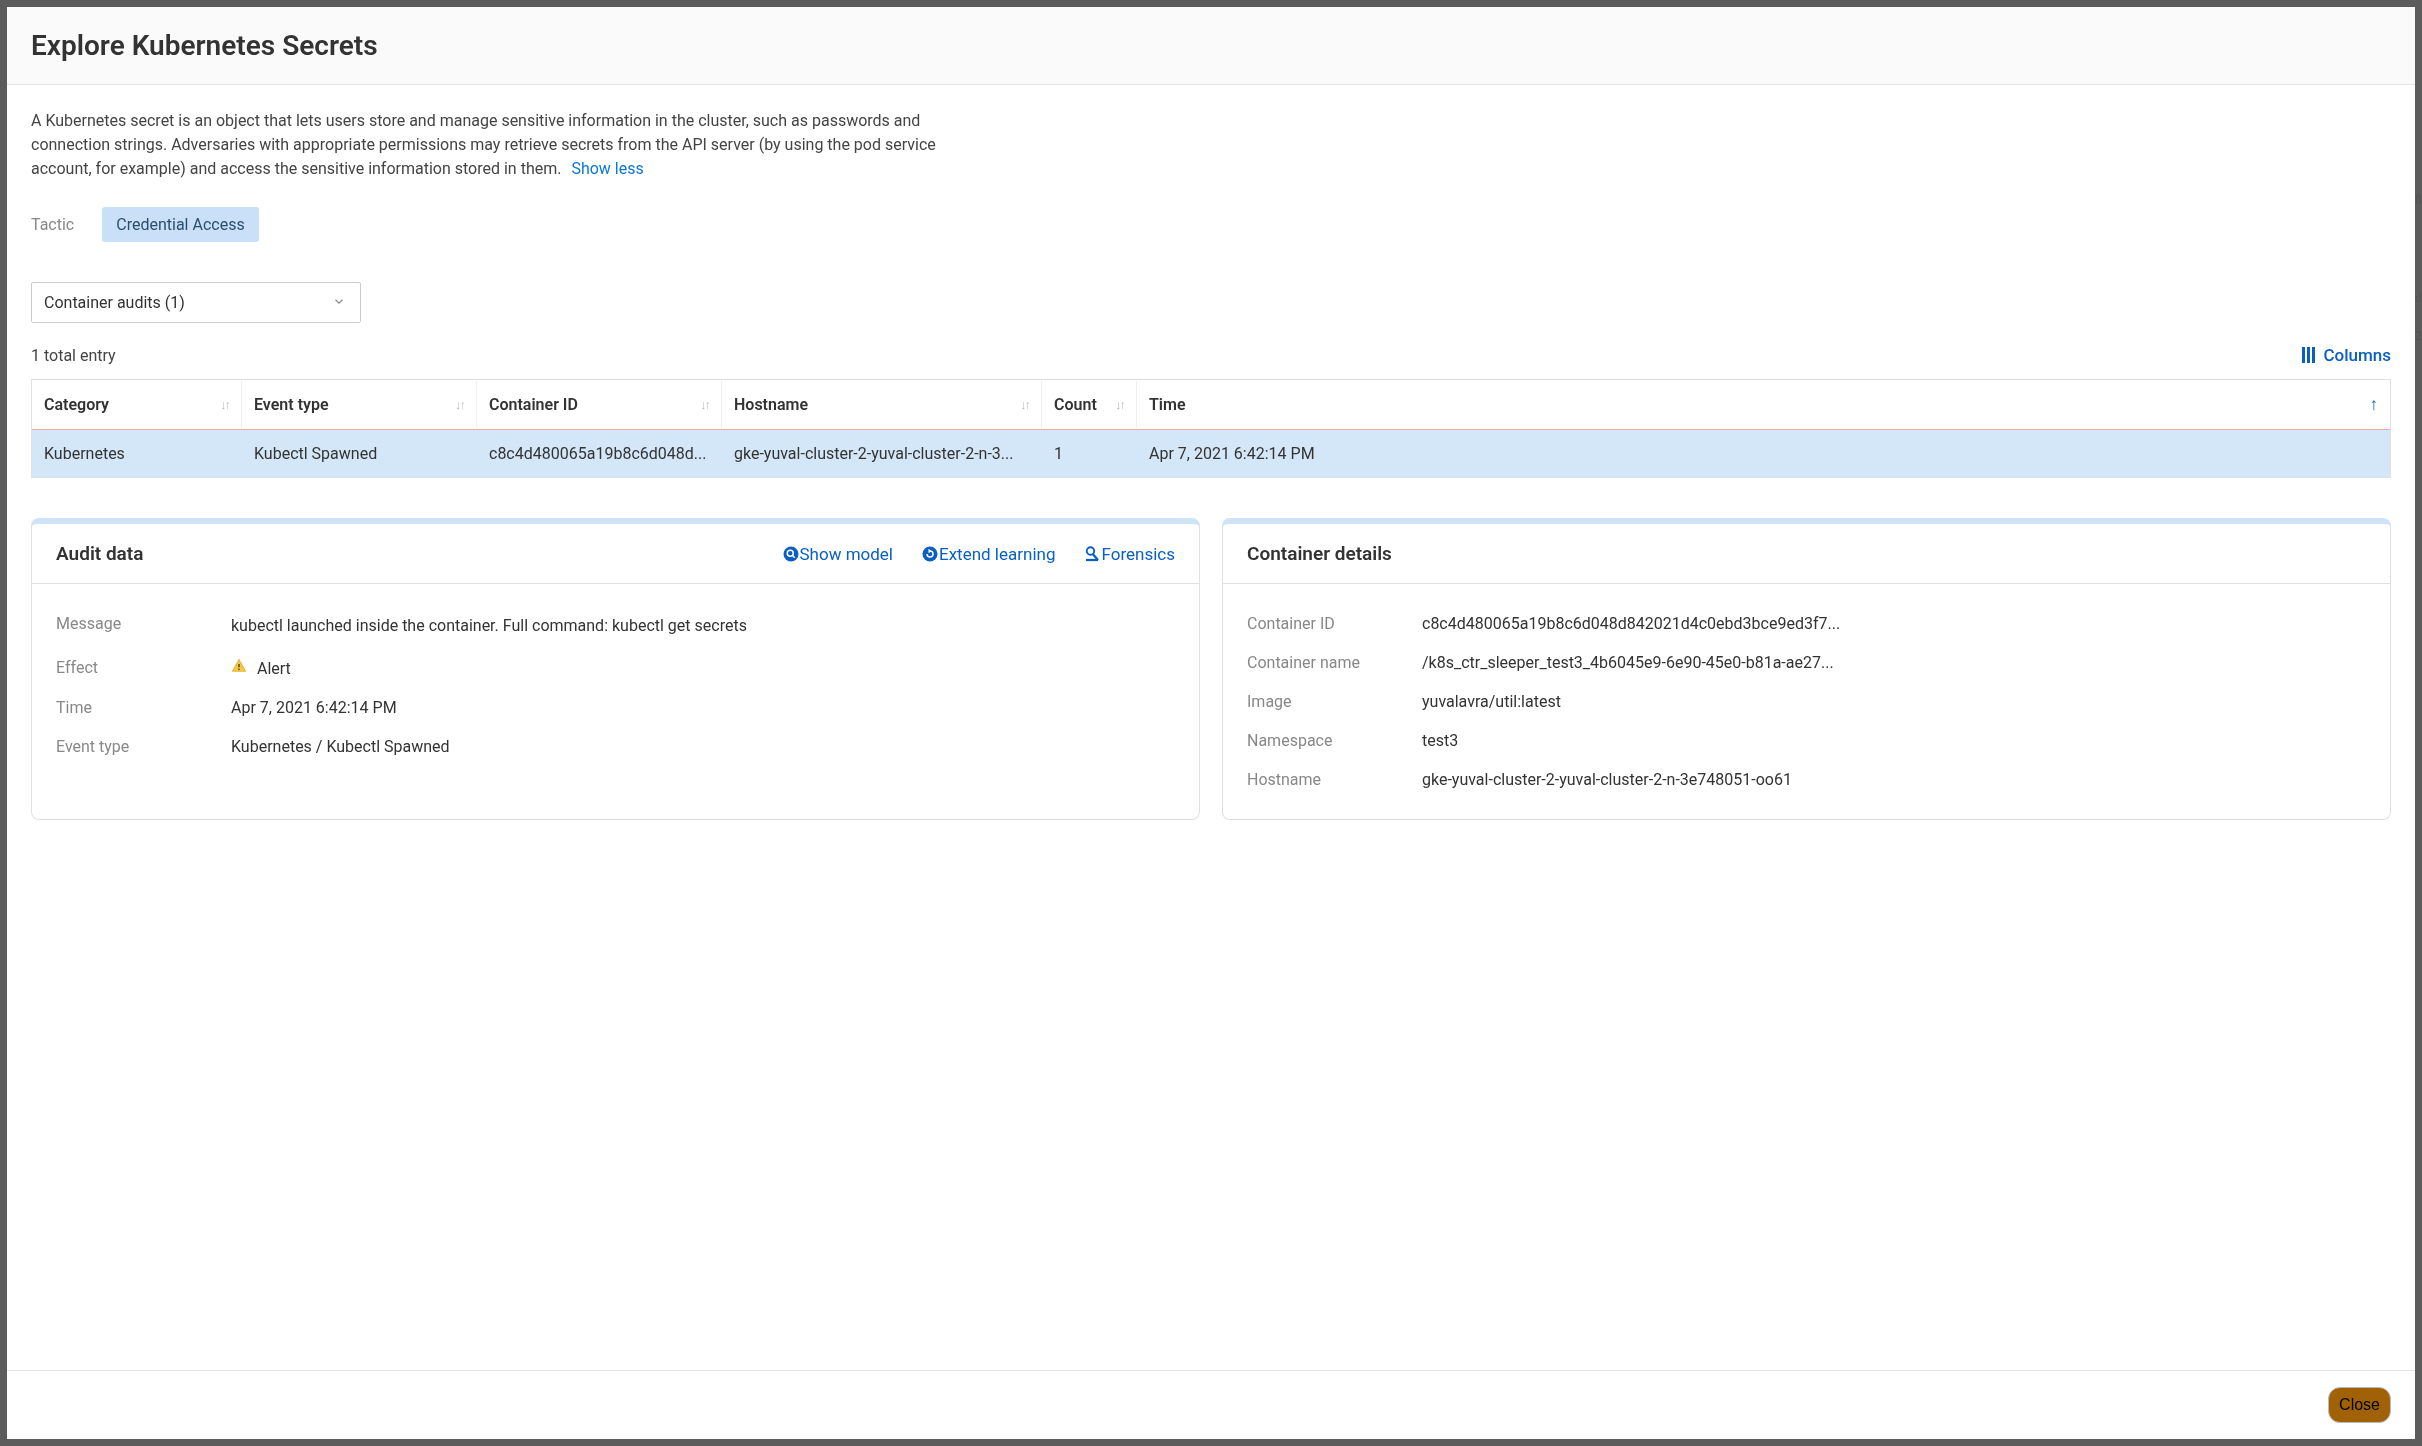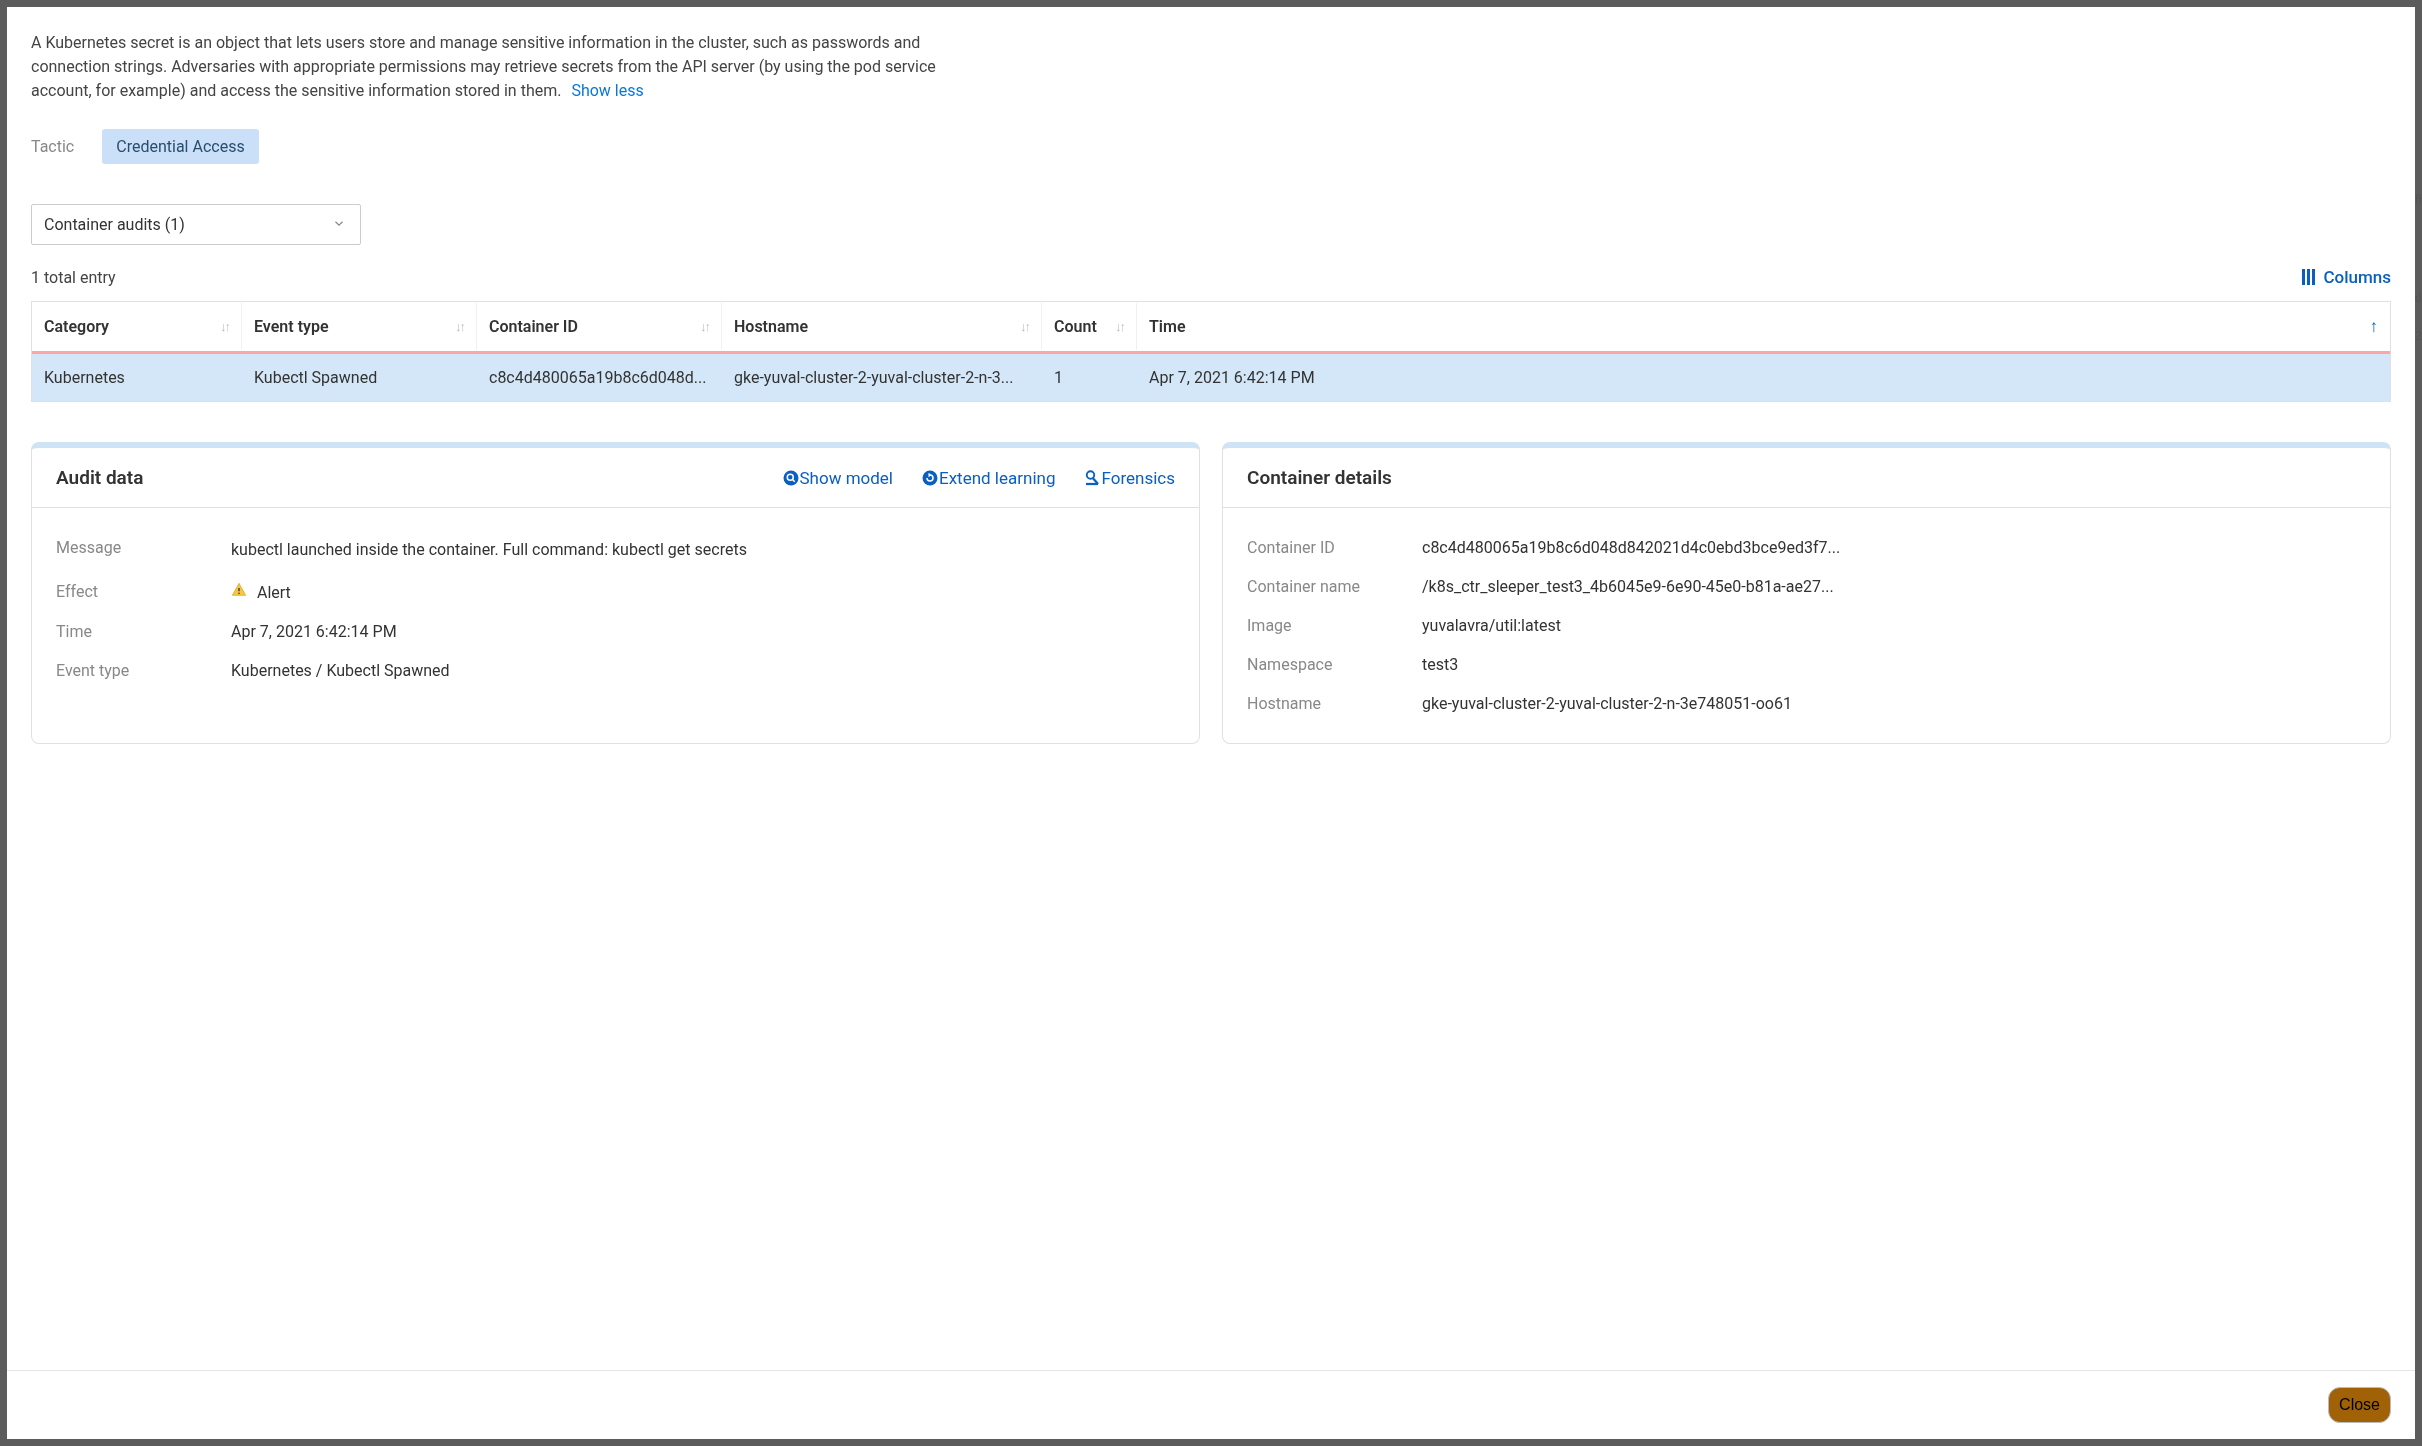--- a/index.html
+++ b/index.html
@@ -123,21 +123,21 @@
     margin-top: 14px;
     border: 1px solid #e0e0e0;
     width: 100%;
   }
   .thead, .trow {
     display: grid;
     grid-template-columns: 210px 235px 245px 320px 95px 1fr;
     align-items: center;
   }
   .thead {
-    border-bottom: 3px solid #fca5a5;
+    border-bottom: 1px solid #fca5a5;
     background: #fff;
     text-align: center;
   }
   .th {
     padding: 14px 12px;
     font-weight: 600;
     font-size: 16px;
     display: flex;
     justify-content: space-between;
     align-items: center;
@@ -265,20 +265,23 @@
 </head>
 <body>
 
 <div class="backdrop">
   <span class="bg-text" style="right:0; top:192px">fi</span>
   <span class="bg-text" style="right:0; top:290px">xl</span>
   <span class="bg-text" style="right:0; top:328px">2</span>
 
   <div class="modal">
 
+    <div class="modal-header">
+      <div class="modal-title">Explore Kubernetes Secrets</div>
+    </div>
 
     <div class="modal-body">
 
       <div class="description">
         <span>A Kubernetes secret is an object that lets users store and manage sensitive information in the cluster, such as passwords and connection strings. Adversaries with appropriate permissions may retrieve secrets from the API server (by using the pod service account, for example) and access the sensitive information stored in them.</span>
         <span class="show-less">Show less</span>
       </div>
 
       <div class="tactic-row">
         <span class="tactic-label">Tactic</span>

